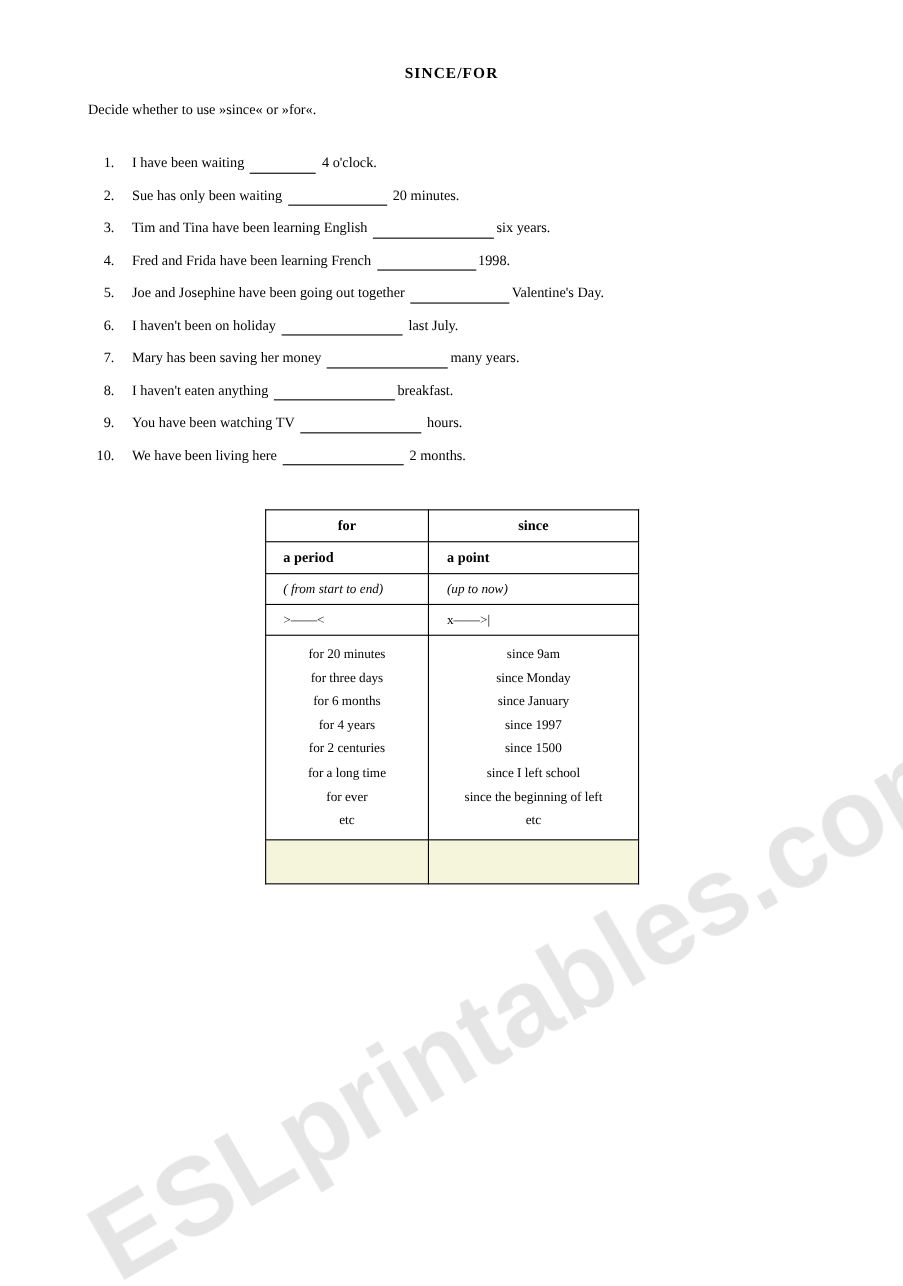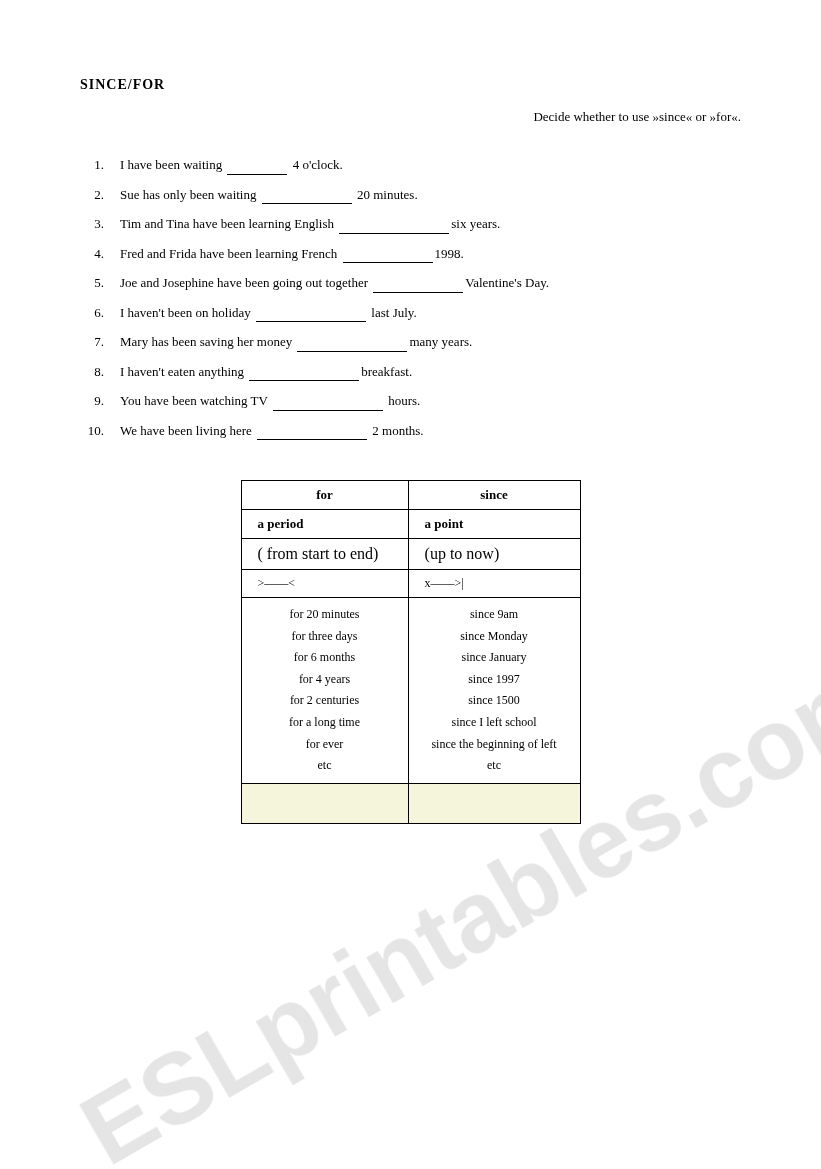--- a/index.html
+++ b/index.html
@@ -12,29 +12,29 @@
       background: #ffffff;
       font-family: 'Times New Roman', Times, serif;
       font-size: 13px;
       color: #000000;
       width: 821px;
       min-height: 1169px;
       padding: 60px 80px;
     }
 
     .page-title {
+      text-align: center;
       font-size: 14px;
       font-weight: bold;
       margin-bottom: 16px;
       letter-spacing: 1px;
-      margin-top: 17px;
     }
 
     .subtitle {
-      text-align: right;
+      text-align: left;
       font-size: 13px;
       margin-bottom: 30px;
     }
 
     .exercises {
       margin-bottom: 40px;
     }
 
     .exercise-item {
       display: flex;
@@ -88,21 +88,22 @@
 
     .header-cell {
       font-weight: bold;
     }
 
     .subheader-cell {
       font-weight: bold;
     }
 
     .desc-cell {
-      font-size: 16px;
+      font-style: italic;
+      font-size: 12px;
     }
 
     .arrow-cell {
       font-size: 12px;
       padding-bottom: 8px;
     }
 
     .examples-cell {
       font-size: 12px;
       text-align: center;

